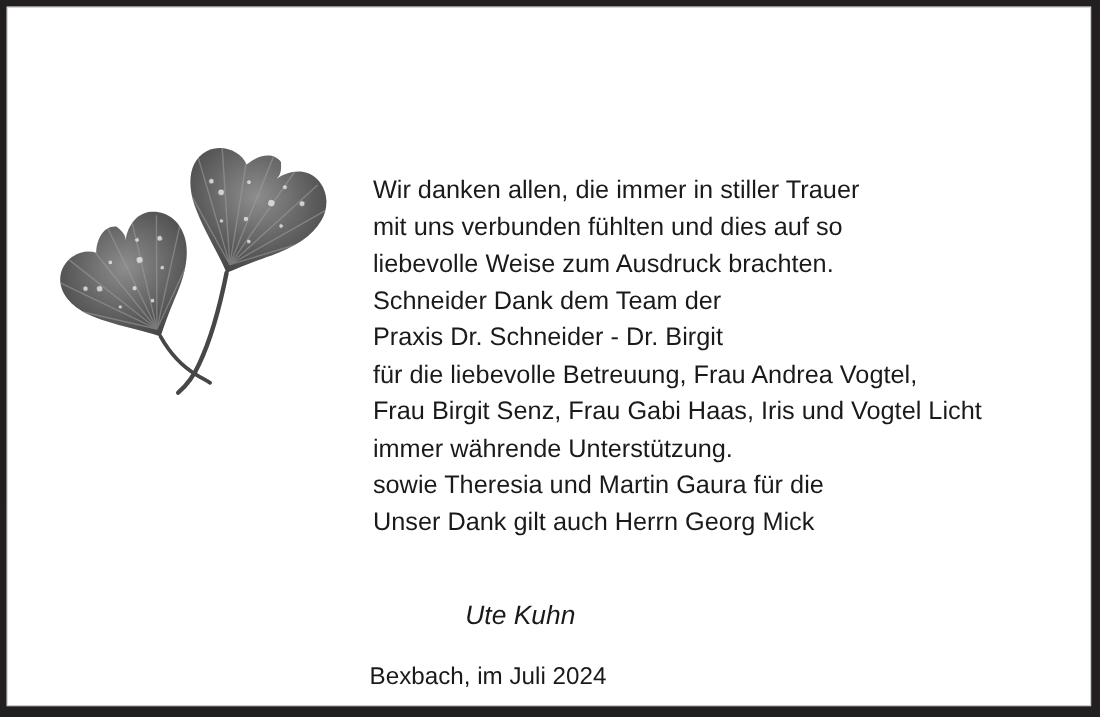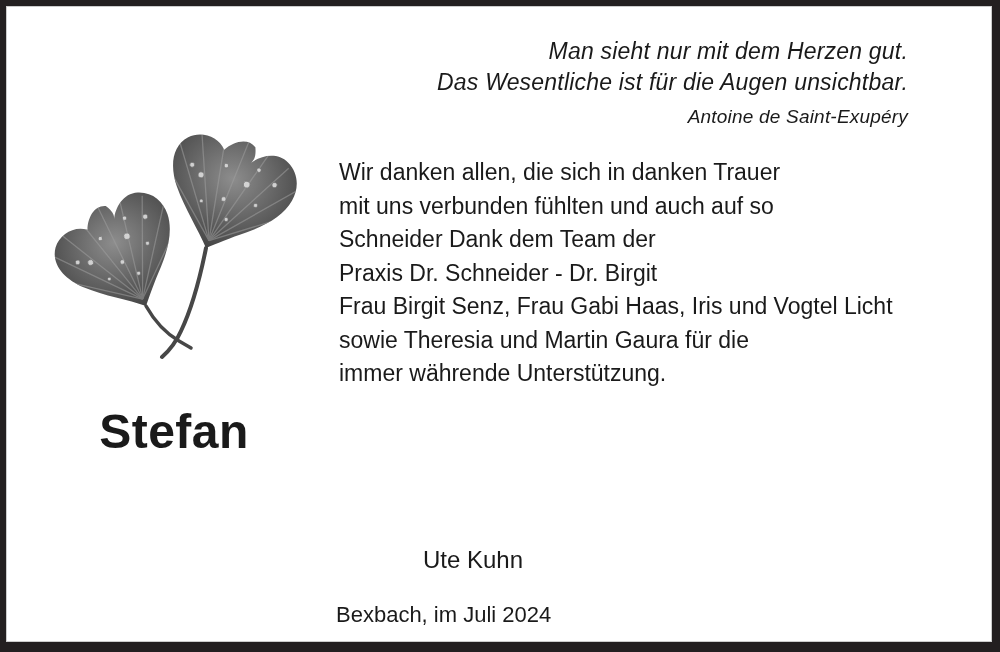--- a/index.html
+++ b/index.html
@@ -47,38 +47,34 @@
   .thanks{
     position:absolute;
     left:333px; top:150px;
     font-size:23px;
     line-height:33.5px;
     white-space:nowrap;
   }
   .signature{
     position:absolute;
     left:417px; top:540px;
+    font-style:italic;
     font-size:24px;
   }
   .place-date{
     position:absolute;
     left:330px; top:596px;
     font-size:22px;
   }
 </style>
 </head>
 <body>
 
 <div class="page">
 
-  <div class="quote">
-    <div>Man sieht nur mit dem Herzen gut.</div>
-    <div>Das Wesentliche ist für die Augen unsichtbar.</div>
-    <div class="attribution">Antoine de Saint-Exupéry</div>
-  </div>
 
   <svg class="artwork" viewBox="0 0 260 242" xmlns="http://www.w3.org/2000/svg">
     <defs>
       <radialGradient id="leafGrad" cx="50%" cy="35%" r="80%">
         <stop offset="0%" stop-color="#8d8d8d"></stop>
         <stop offset="55%" stop-color="#5a5a5a"></stop>
         <stop offset="100%" stop-color="#343434"></stop>
       </radialGradient>
       <path id="fan" d="M0 0 C-14 -14 -34 -28 -50 -46 C-64 -62 -70 -82 -58 -96 C-48 -107 -30 -108 -20 -98 C-14 -110 -2 -118 8 -112 C12 -104 12 -100 10 -96 C16 -106 30 -116 44 -110 C58 -104 64 -90 62 -76 C60 -60 48 -44 32 -30 C18 -18 8 -8 0 0 Z"></path>
       <clipPath id="fanClip">
@@ -123,30 +119,32 @@
     <g transform="translate(95,180) rotate(-26) scale(0.96)">
       <use href="#fan" fill="url(#leafGrad)"></use>
       <g clip-path="url(#fanClip)">
           <use href="#ribs"></use>
         </g>
       <use href="#drops"></use>
     </g>
   </svg>
 
   <div class="name-block">
-    <div>Stefan</div>
   </div>
 
   <div class="thanks">
-    <div>Wir danken allen, die sich in danken Trauer</div>
-    <div>mit uns verbunden fühlten und auch auf so</div>
+    <div>Wir danken allen, die immer in stiller Trauer</div>
+    <div>mit uns verbunden fühlten und dies auf so</div>
+    <div>liebevolle Weise zum Ausdruck brachten.</div>
     <div>Schneider Dank dem Team der</div>
     <div>Praxis Dr. Schneider - Dr. Birgit</div>
+    <div>für die liebevolle Betreuung, Frau Andrea Vogtel,</div>
     <div>Frau Birgit Senz, Frau Gabi Haas, Iris und Vogtel Licht</div>
+    <div>immer währende Unterstützung.</div>
     <div>sowie Theresia und Martin Gaura für die</div>
-    <div>immer währende Unterstützung.</div>
+    <div>Unser Dank gilt auch Herrn Georg Mick</div>
   </div>
 
   <div class="signature">Ute Kuhn</div>
 
   <div class="place-date">Bexbach, im Juli 2024</div>
 
 </div>
 
 </body></html>

